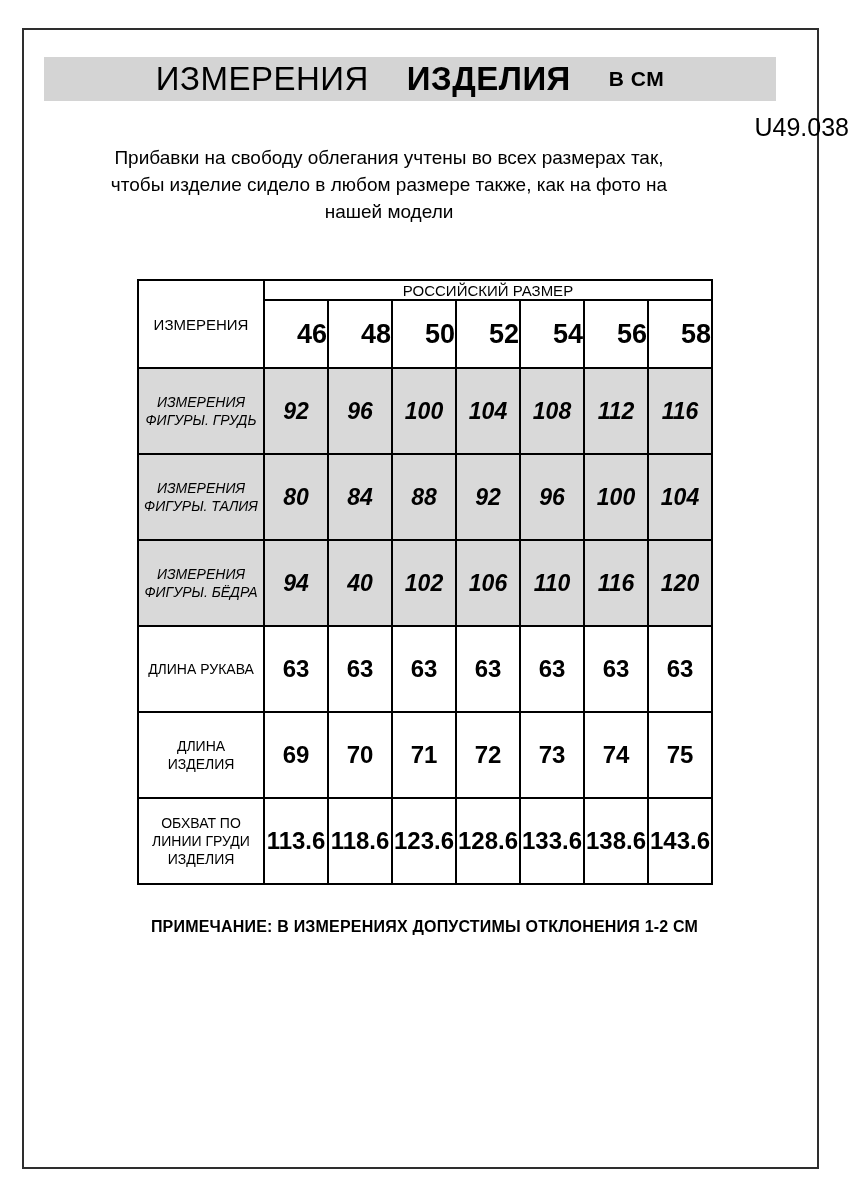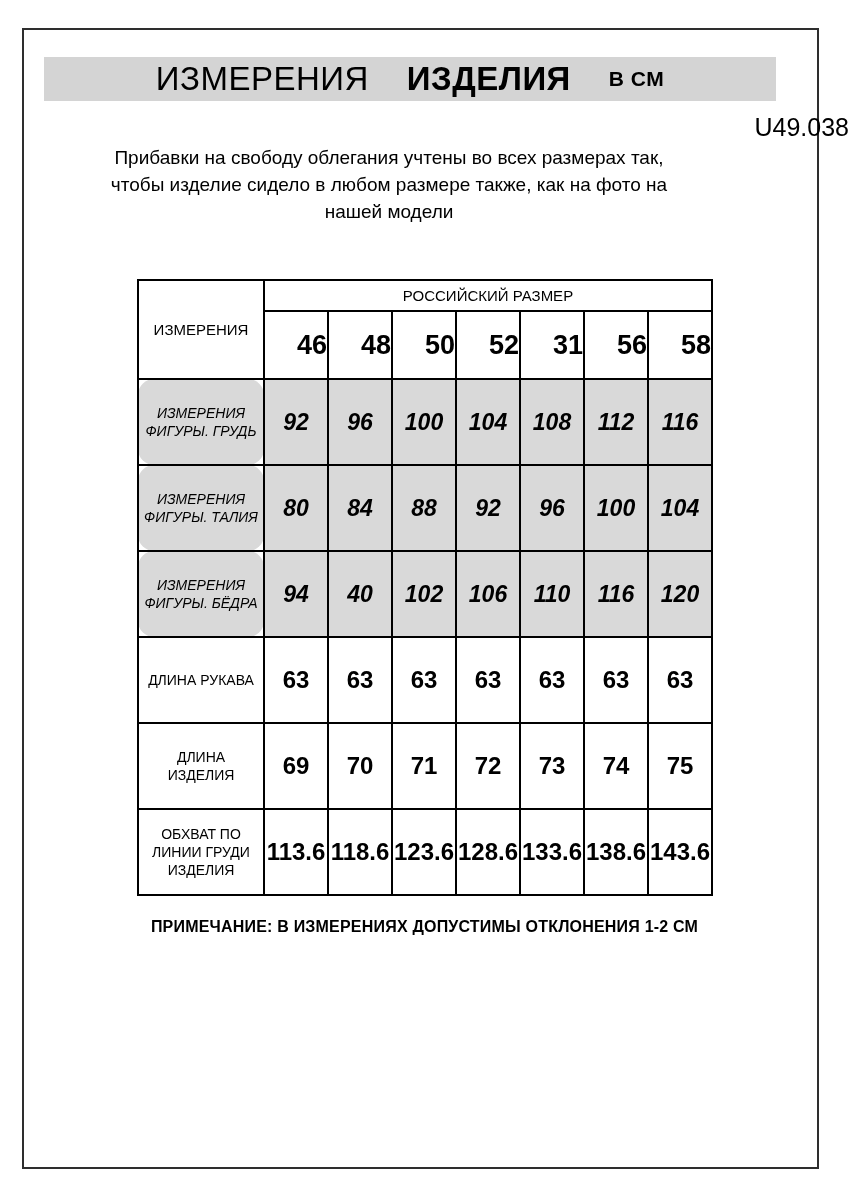--- a/index.html
+++ b/index.html
@@ -42,25 +42,25 @@
     border-collapse: collapse;
     table-layout: fixed;
     background: #ffffff;
   }
   table.size-table td {
     border: 2px solid #000000;
     text-align: center; vertical-align: middle;
     padding: 0 4px;
     overflow: hidden;
   }
-  tr.row-group td.group-header { height: 31px; font-size: 15px; font-weight: 400; padding: 0; }
+  tr.row-group td.group-header { height: 20px; font-size: 15px; font-weight: 400; padding: 0; }
   td.corner-label { font-size: 15px; font-weight: 400; background: #ffffff; }
   tr.row-sizes td { height: 68px; font-size: 27px; font-weight: 700; padding-left: 32px; }
   tr.body-row td { height: 86px; }
-  tr.body-row td.row-label { font-size: 14px; line-height: 18px; border-radius: 16px; }
+  tr.body-row td.row-label { font-size: 14px; line-height: 18px; }
   tr.body-row td.row-value { font-size: 24px; font-weight: 700; padding: 0 1px; }
   tr.shaded td { background: #d9d9d9; }
   tr.shaded td.row-label { font-style: italic; font-weight: 400; }
   tr.shaded td.row-value { font-style: italic; font-size: 23px; }
   tr.plain td { background: #ffffff; }
   .note {
     position: absolute; left: 0; top: 918px; width: 849px;
     text-align: center; font-size: 16px; font-weight: 700;
     letter-spacing: 0.2px;
   }
@@ -99,21 +99,21 @@
     <tbody>
       <tr class="row-group">
         <td class="corner-label" rowspan="2">ИЗМЕРЕНИЯ</td>
         <td class="group-header" colspan="7">РОССИЙСКИЙ РАЗМЕР</td>
       </tr>
       <tr class="row-sizes">
         <td>46</td>
         <td>48</td>
         <td>50</td>
         <td>52</td>
-        <td>31</td>
+        <td>54</td>
         <td>56</td>
         <td>58</td>
       </tr>
 
       <tr class="body-row shaded">
         <td class="row-label">ИЗМЕРЕНИЯ ФИГУРЫ. ГРУДЬ</td>
         <td class="row-value">92</td>
         <td class="row-value">96</td>
         <td class="row-value">100</td>
         <td class="row-value">104</td>

